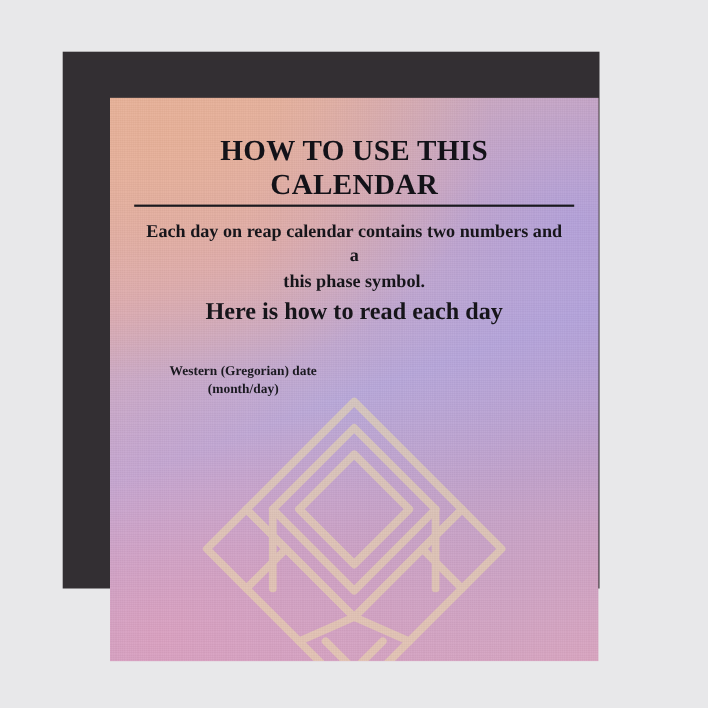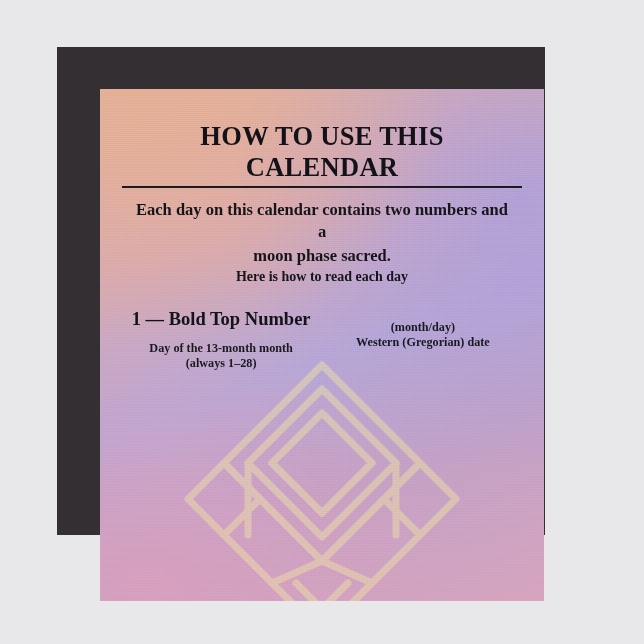--- a/index.html
+++ b/index.html
@@ -87,21 +87,21 @@
   .intro {
     text-align: center;
     font-size: 16.5px;
     font-weight: bold;
     line-height: 1.32;
     margin: 0 10px 2px 10px;
     color: #16151a;
   }
   .intro2 {
     text-align: center;
-    font-size: 14px;
+    font-size: 22px;
     font-weight: bold;
     line-height: 1.32;
     margin: 0 10px 16px 10px;
     color: #16151a;
   }
   .legend-row {
     display: flex;
     justify-content: space-between;
     align-items: flex-start;
     margin: 22px 6px 0 6px;
@@ -179,36 +179,29 @@
         <path d="M86 124 L86 196"></path>
         <path d="M234 124 L234 196"></path>
       </g>
     </svg>
 
     <div class="content">
 
       <div class="title">HOW TO USE THIS CALENDAR</div>
       <div class="title-rule"></div>
 
-      <div class="intro">Each day on this calendar contains two numbers and a</div>
-      <div class="intro">moon phase sacred.</div>
+      <div class="intro">Each day on reap calendar contains two numbers and a</div>
+      <div class="intro">this phase symbol.</div>
       <div class="intro2">Here is how to read each day</div>
 
       <div class="legend-row">
         <div class="legend-col">
-          <div class="legend-head">1 — Bold Top Number</div>
           <div class="legend-sub">
-            <div>Day of the 13-month month</div>
-            <div>(always 1–28)</div>
-          </div>
-        </div>
-        <div class="legend-col">
-          <div class="legend-sub">
+            <div>Western (Gregorian) date</div>
             <div>(month/day)</div>
-            <div>Western (Gregorian) date</div>
           </div>
         </div>
       </div>
 
 
 
     </div>
   </div>
 </div>
 

